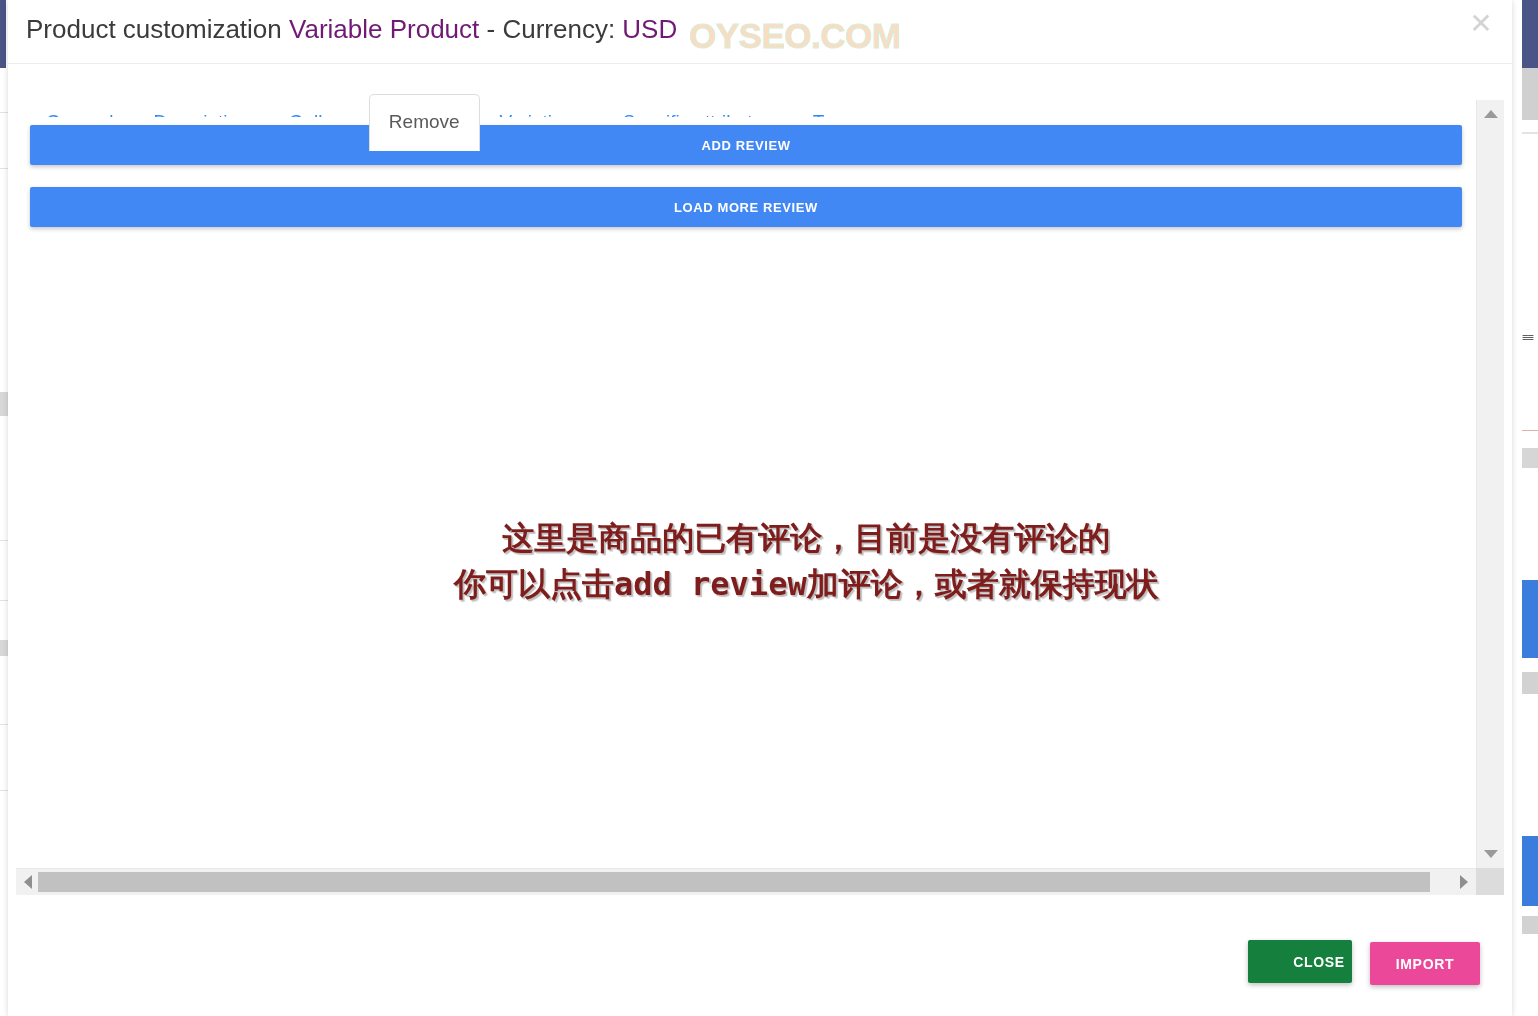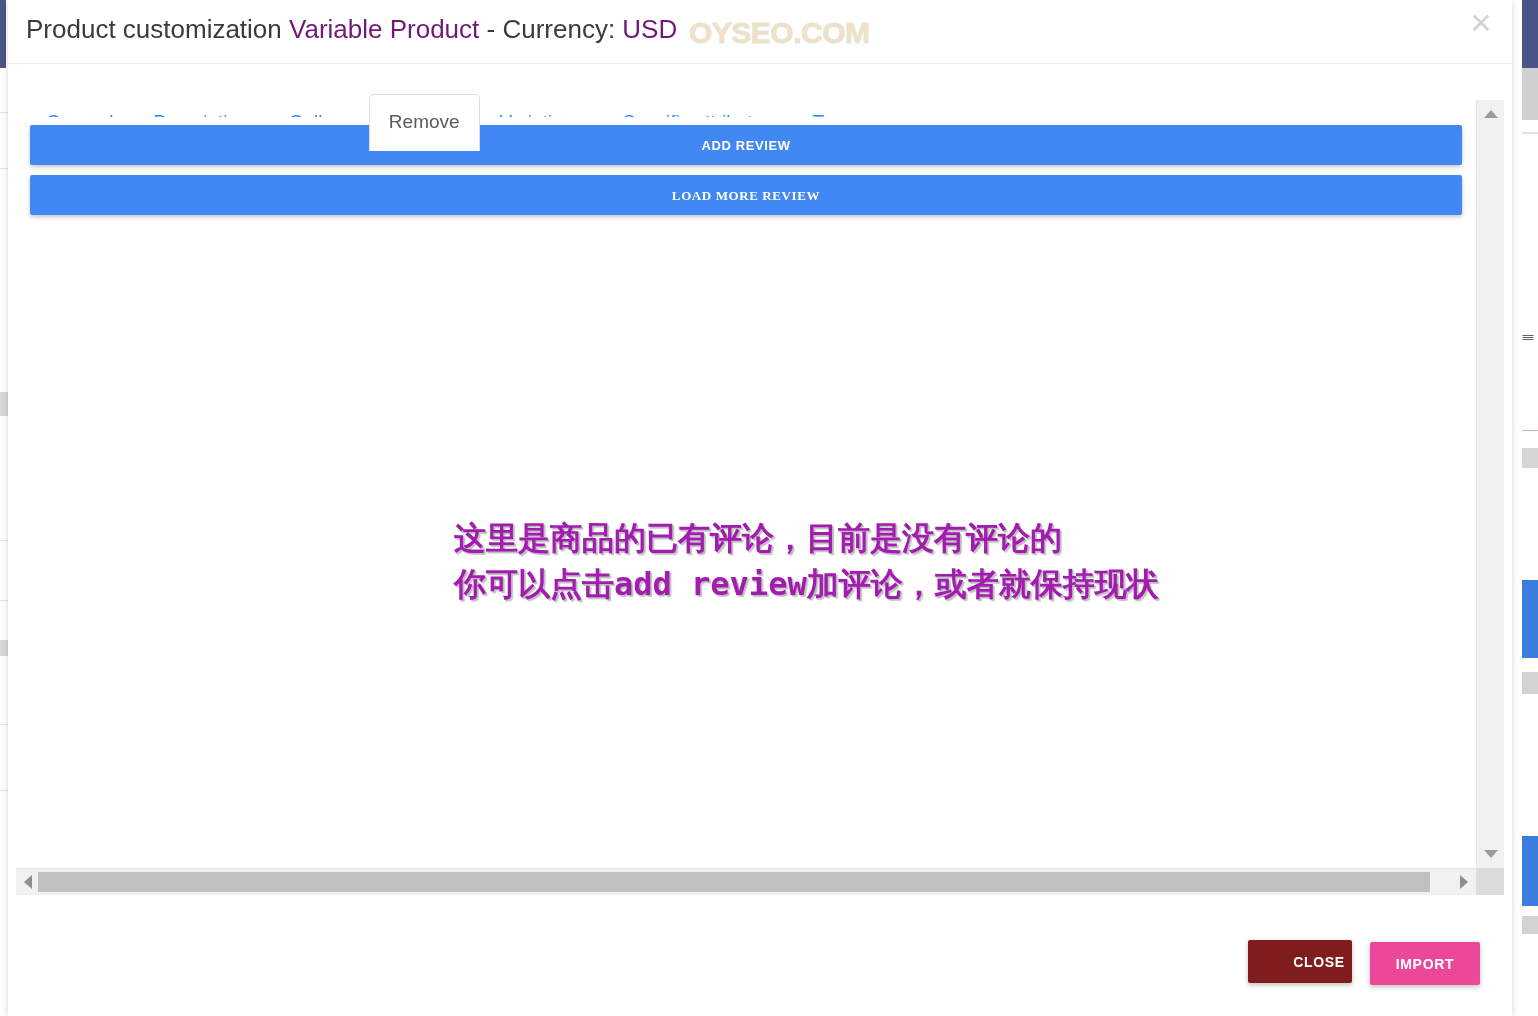--- a/index.html
+++ b/index.html
@@ -82,21 +82,21 @@
     top: 14px;
     font-size: 26px;
     color: #3b3b3b;
     white-space: nowrap;
   }
   .t-red { color: #701a75; }
   .watermark {
     position: absolute;
     left: 681px;
     top: 16px;
-    font-size: 30px;
+    font-size: 35px;
     font-weight: bold;
     color: #f9dcc2;
     letter-spacing: -0.5px;
     -webkit-text-stroke: 1px #d8ecd8;
     white-space: nowrap;
     pointer-events: none;
     text-align: center;
   }
   .close-x {
     position: absolute;
@@ -184,21 +184,21 @@
     color: #ffffff;
     font-size: 13px;
     font-weight: bold;
     letter-spacing: .6px;
     border: none;
     border-radius: 2px;
     box-shadow: 0 2px 4px rgba(0,0,0,.22);
     cursor: pointer;
     font-family: "Liberation Sans", sans-serif;
   }
-  .btn-wide.second { margin-top: 10px; font-family: Liberation Serif, serif; }
+  .btn-wide.second { margin-top: 22px; }
 
   .table {
     width: 1432px;
     margin: 21px auto 0 auto;
     border-collapse: collapse;
     table-layout: fixed;
   }
   .table th {
     text-align: left;
     font-weight: normal;
@@ -213,26 +213,27 @@
   .col-rating   { width: 202px; }
   .col-email    { width: 193px; }
   .col-remove   { width: 208px; }
 
   .annotation {
     position: absolute;
     left: 438px;
     top: 398px;
     font-size: 32px;
     font-weight: bold;
-    color: #a21caf;
+    color: #7f1d1d;
     line-height: 46px;
     white-space: nowrap;
     text-shadow: 1px 1px 0 #bdbdbd, 2px 2px 1px rgba(150,150,150,.55);
     font-family: "DejaVu Sans", sans-serif;
     pointer-events: none;
+    text-align: center;
   }
   .annotation .mono { font-family: "DejaVu Sans Mono", monospace; }
 
   
   .vscroll {
     position: absolute;
     left: 1460px;
     top: 0;
     width: 28px;
     height: 768px;
@@ -330,21 +331,21 @@
     font-weight: bold;
     letter-spacing: .7px;
     cursor: pointer;
     box-shadow: 0 2px 5px rgba(0,0,0,.25);
     font-family: "Liberation Sans", sans-serif;
   }
   .btn-close-modal {
     left: 1240px;
     top: 40px;
     width: 104px;
-    background: #7f1d1d;
+    background: #15803d;
     padding-left: 44px;
   }
   .btn-import {
     left: 1362px;
     top: 42px;
     width: 110px;
     background: #ec4899;
   }
 </style>
 </head>

